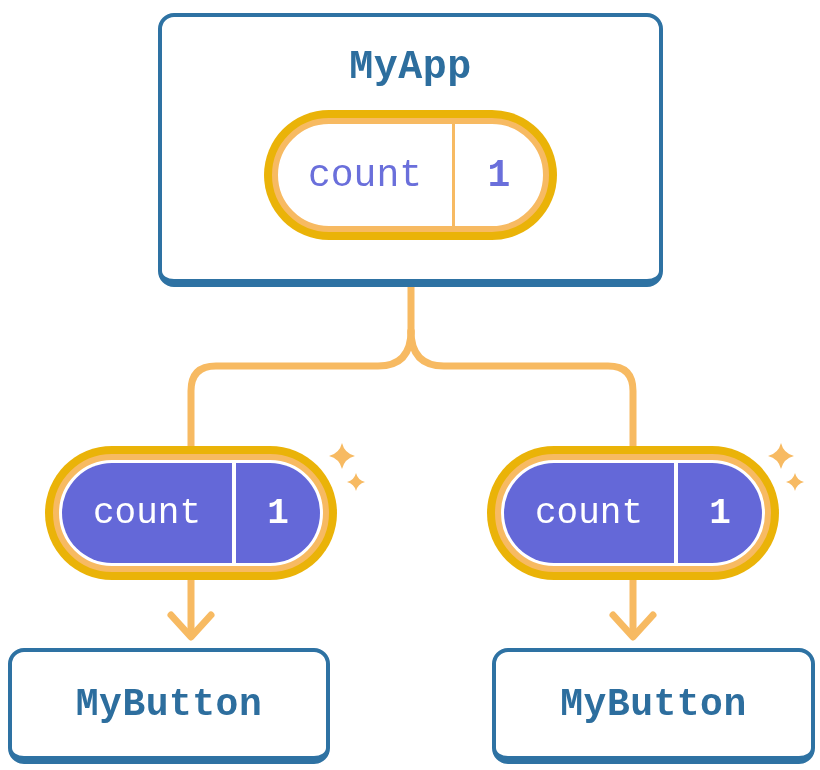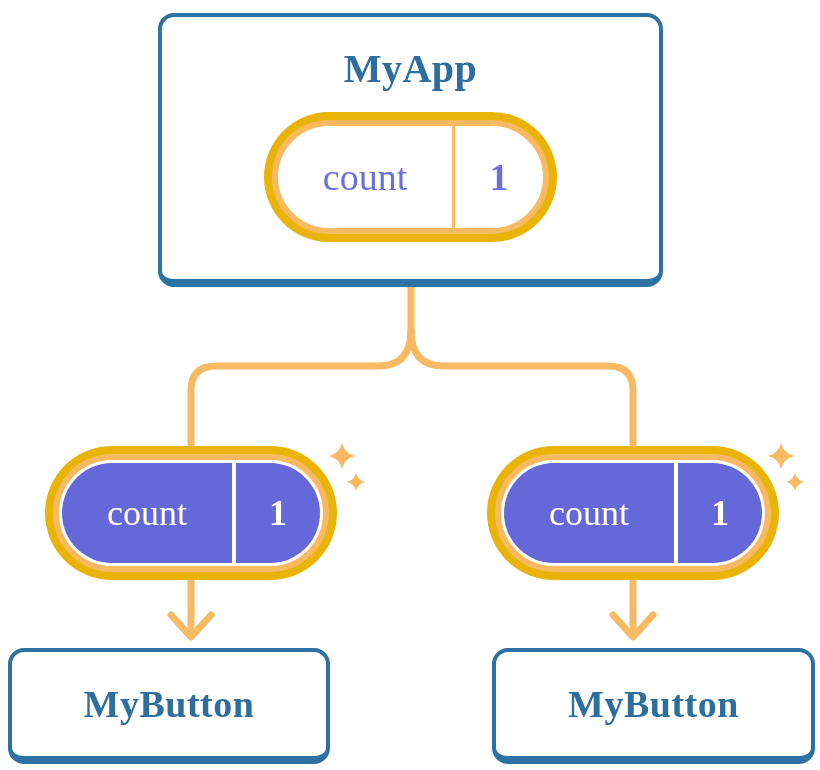--- a/index.html
+++ b/index.html
@@ -1,19 +1,19 @@
 <!DOCTYPE html>
 <html><head>
 <meta charset="utf-8">
 <style>
   html,body{margin:0;padding:0;background:#ffffff;}
   .canvas{
     position:relative;width:820px;height:770px;overflow:hidden;
     background:#ffffff;
-    font-family:Liberation Serif, serif;
+    font-family:Liberation Mono, monospace;
   }
   .wires{position:absolute;left:0;top:0;z-index:0;}
   
   .card{
     position:absolute;box-sizing:border-box;z-index:1;
     background:#ffffff;
     border:4px solid #2E72A3;border-bottom-width:8px;
     border-radius:16px;
     display:flex;flex-direction:column;align-items:center;
   }

